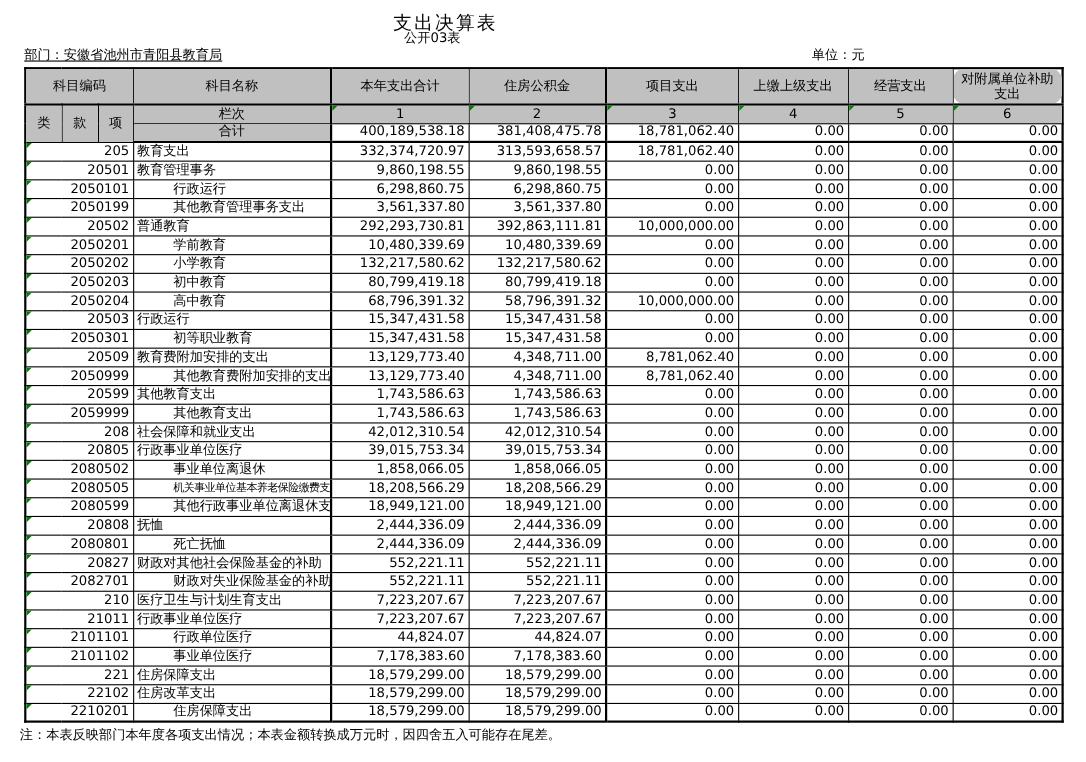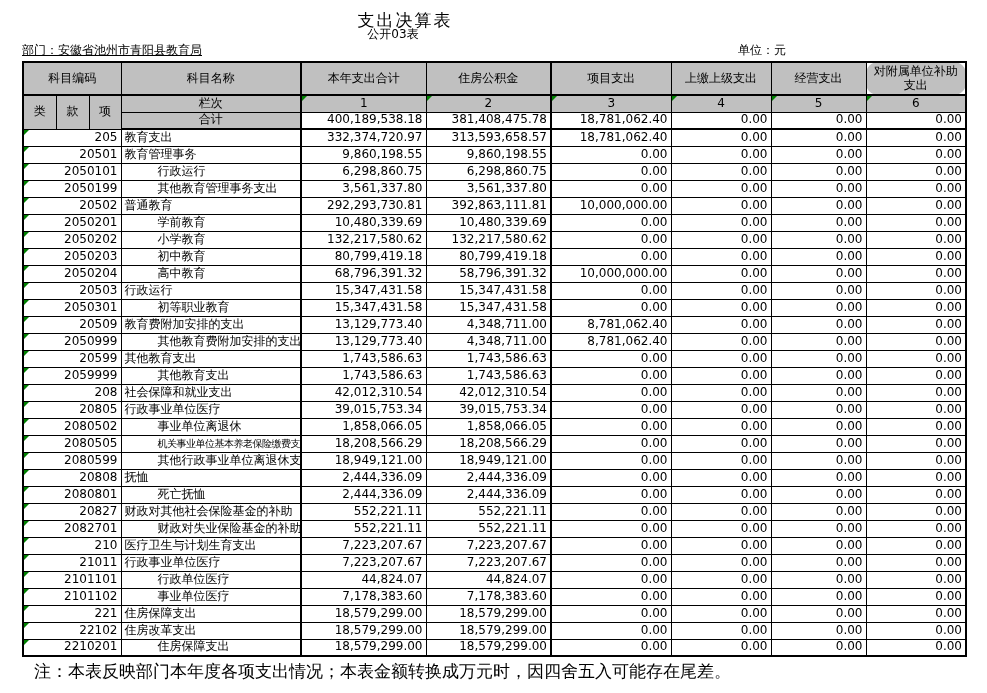--- a/index.html
+++ b/index.html
@@ -75,22 +75,22 @@
 
   .flag {
     position: absolute; top: 0; left: 0;
     width: 0; height: 0;
     border-top: 5px solid #008000;
     border-right: 5px solid transparent;
     display: block;
   }
 
   .note {
-    font-size: 17px;
-    padding-left: 34px;
+    font-size: 12px;
+    padding-left: 18px;
     margin-top: 3px;
     font-family: Liberation Mono, monospace;
   }
 </style>
 </head>
 <body>
 
 <div class="sheet">
 
   <div class="title">支出决算表</div>

